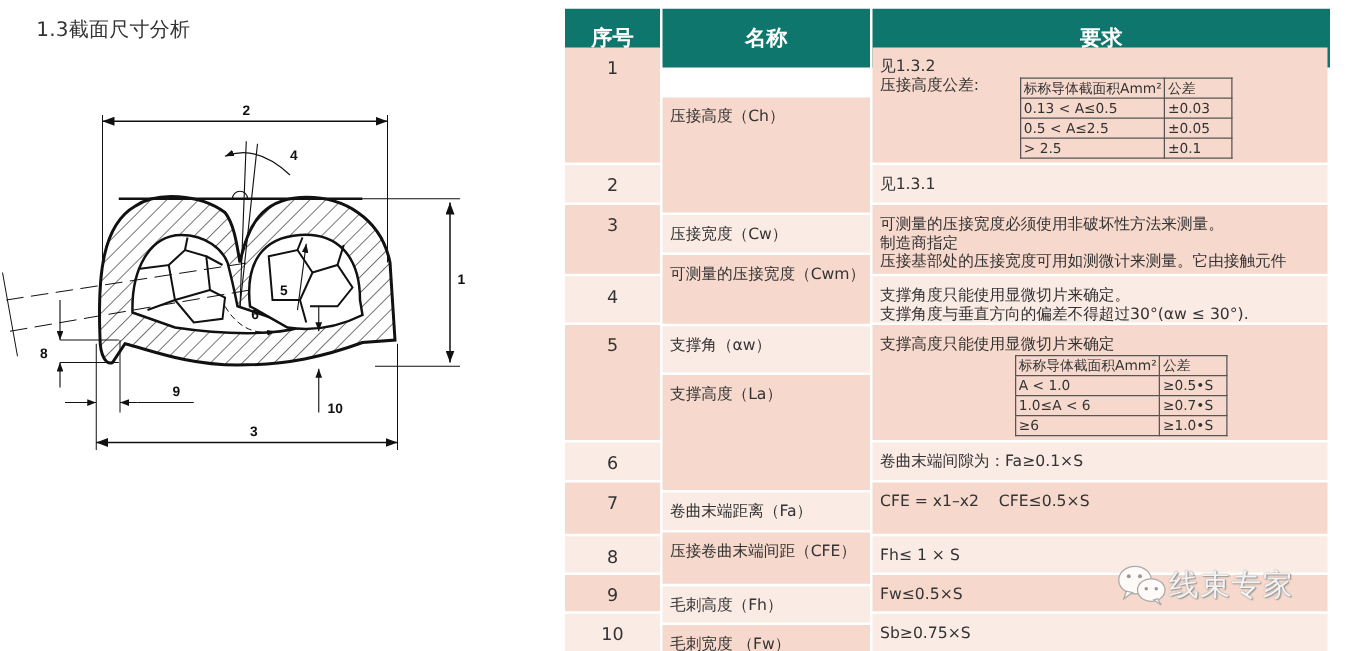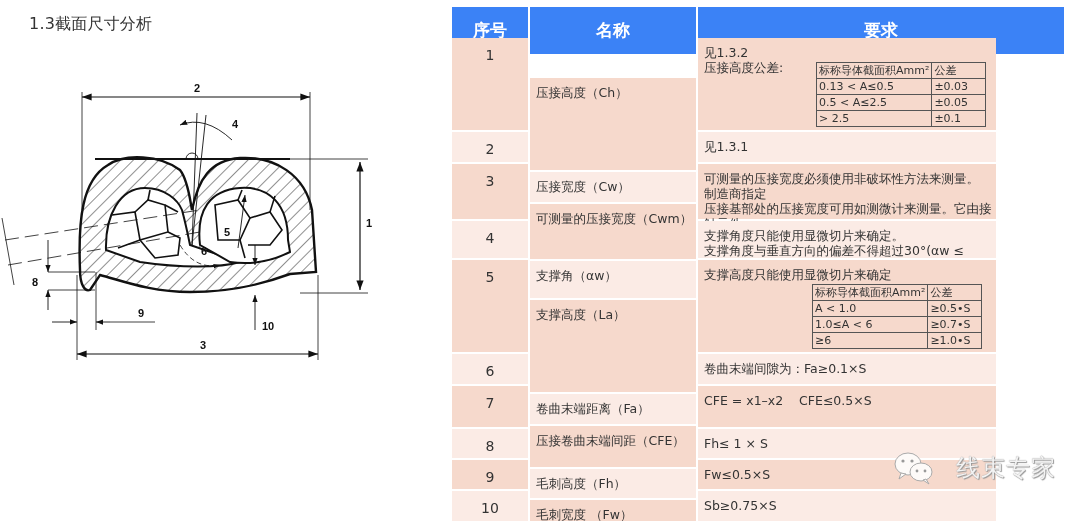--- a/index.html
+++ b/index.html
@@ -4,34 +4,34 @@
 <style>
   * { box-sizing: border-box; margin: 0; padding: 0; }
   html, body { width: 1080px; height: 521px; background: #ffffff; overflow: hidden; }
   body { position: relative; font-family: "DejaVu Sans", "Liberation Sans", sans-serif; color: #333; }
 
   .section-title { position: absolute; left: 29px; top: 14px; font-size: 16px; color: #333; letter-spacing: 0.2px; }
 
   .diagram { position: absolute; left: 0; top: 70px; width: 440px; height: 300px; }
 
   .spec-table { position: absolute; left: 452px; top: 7px; width: 612px; border-collapse: separate; border-spacing: 0; }
-  .spec-table .hdr { position: absolute; top: 0; height: 47px; background: #3b82f6; color: #fff; font-weight: bold; font-size: 17px; display: flex; align-items: center; justify-content: center; }
+  .spec-table .hdr { position: absolute; top: 0; height: 47px; background: #0f766e; color: #fff; font-weight: bold; font-size: 17px; display: flex; align-items: center; justify-content: center; }
   .row { position: absolute; left: 0; width: 612px; }
   .cell { position: absolute; top: 0; height: 100%; font-size: 12.5px; color: #333; }
   .c-no { left: 0; width: 76px; text-align: center; font-size: 14px; padding-top: 9px; }
   .c-name { left: 78px; width: 166px; padding: 7px 0 0 6px; margin-top: 40px; }
-  .c-req { left: 246px; width: 298px; padding: 7px 0 0 6px; line-height: 15px; }
+  .c-req { left: 246px; width: 364px; padding: 7px 0 0 6px; line-height: 15px; }
   .odd .cell { background: #f6d9cc; }
   .even .cell { background: #fbebe5; }
 
   .sub-table { position: absolute; border-collapse: collapse; font-size: 11px; color: #333; border-radius: 10px; }
   .sub-table td { border: 1px solid #555; padding: 0 2px; height: 16px; line-height: 14px; white-space: nowrap; }
   .sub-table td.tol { width: 54px; }
 
-  .watermark { position: absolute; left: 893px; top: 451px; display: flex; align-items: center; gap: 21px; }
+  .watermark { position: absolute; left: 893px; top: 451px; display: flex; align-items: center; gap: 0; }
   .watermark .wm-text { font-size: 24px; color: #f3f3f3; text-shadow: 0 0 1px #888, 1px 1px 1px #999; letter-spacing: 1px; }
 </style>
 </head>
 <body>
 
 <div class="section-title">1.3截面尺寸分析</div>
 
 <svg class="diagram" viewBox="0 70 440 300" width="440" height="300">
   <defs>
     <pattern id="hatch" width="9" height="9" patternUnits="userSpaceOnUse" patternTransform="rotate(45)">

